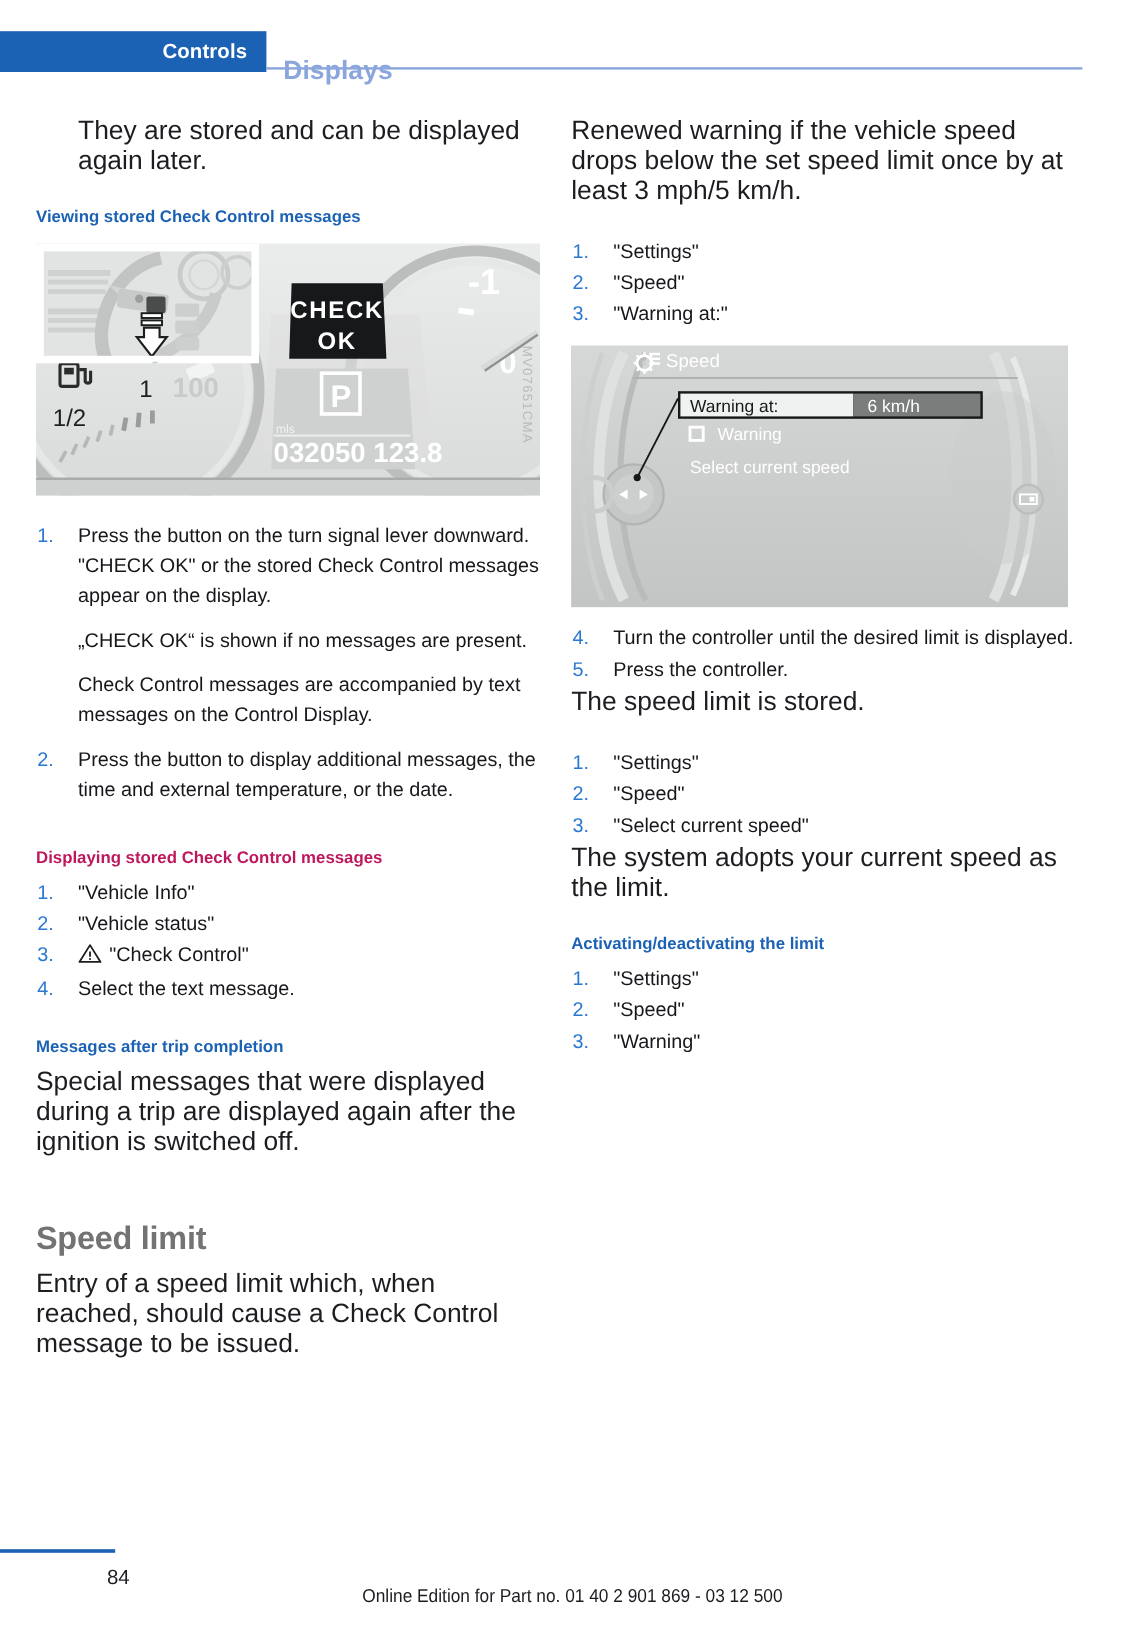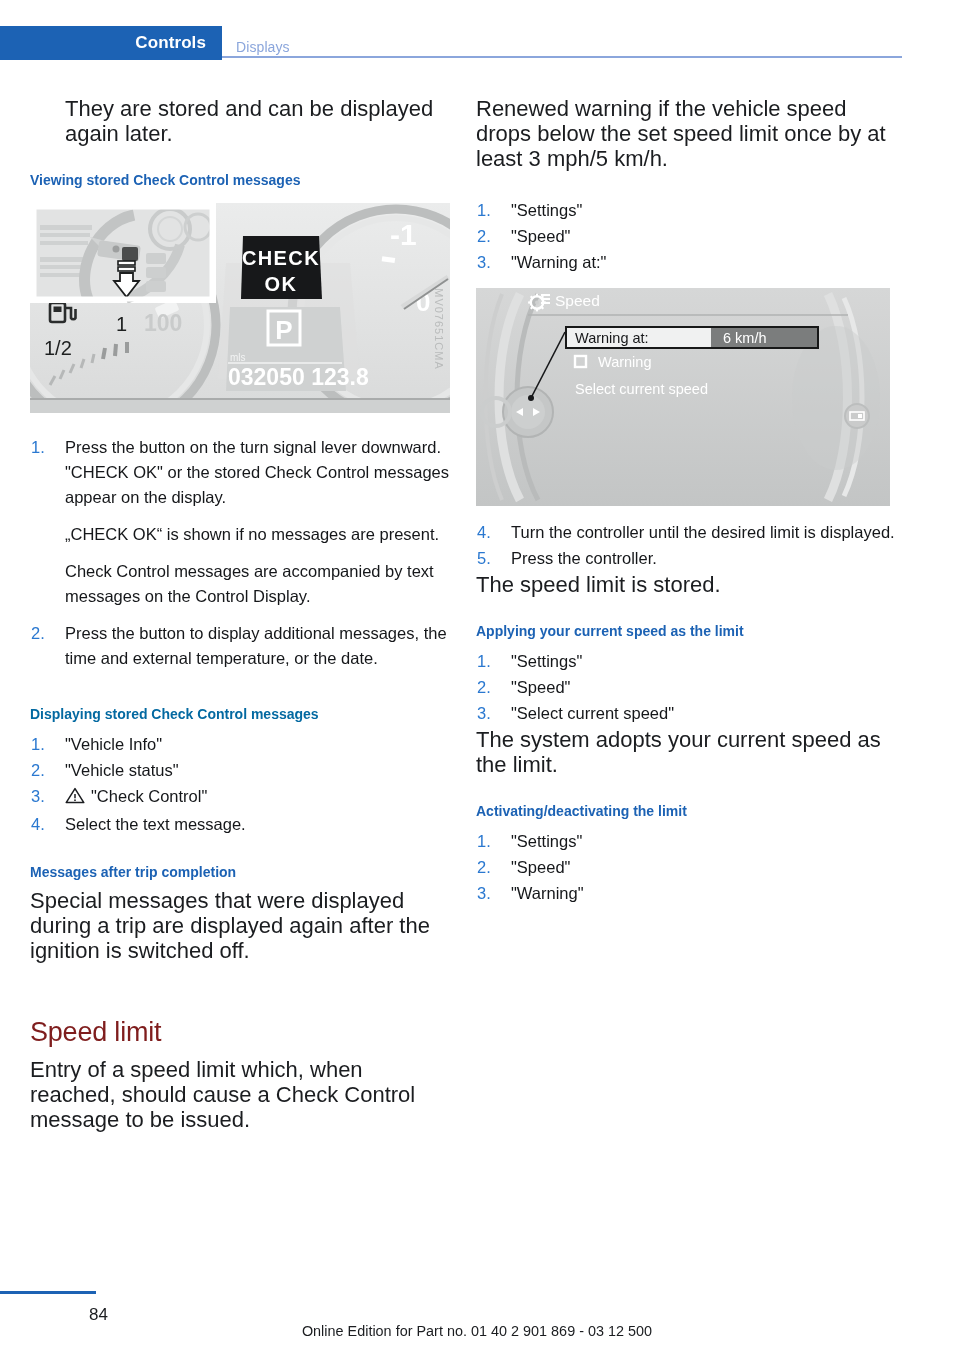--- a/index.html
+++ b/index.html
@@ -33,25 +33,25 @@
     display: flex;
     align-items: center;
     justify-content: flex-end;
     padding-right: 16px;
     box-sizing: border-box;
     letter-spacing: 0.1px;
     text-align: right;
   }
   .tab-inactive {
     position: absolute;
-    left: 236px; top: 4px;
+    left: 236px; top: 16px;
     height: 34px;
     color: #8ba6dc;
-    font-size: 14px;
-    font-weight: normal;
+    font-size: 22px;
+    font-weight: bold;
     display: flex;
     align-items: center;
     letter-spacing: 0.1px;
   }
   .header-rule {
     position: absolute;
     left: 222px; top: 56px;
     width: 680px; height: 2px;
     background: #8ba6dc;
   }
@@ -76,28 +76,28 @@
   .gap-m { height: 22px; }
   .gap-l { height: 30px; }
 
   h2.sec {
     margin: 0;
     font-size: 14px;
     line-height: 25px;
     font-weight: bold;
     color: #1c62b4;
   }
-  h2.sec.light { color: #0369a1; }
+  h2.sec.light { color: #be185d; }
 
   h1.chapter {
     margin: 0;
     font-size: 27px;
     line-height: 34px;
-    font-weight: normal;
-    color: #7f1d1d;
+    font-weight: bold;
+    color: #737373;
     letter-spacing: -0.2px;
   }
 
   
   ol.steps {
     list-style: none;
     margin: 0;
     padding: 0;
   }
   ol.steps > li {
@@ -459,21 +459,20 @@
       <span>Turn the controller until the desired limit is displayed.</span>
     </li>
     <li>
       <span class="num">5.</span>
       <span>Press the controller.</span>
     </li>
   </ol>
   <p class="para">The speed limit is stored.</p>
 
   <div class="gap-m"></div>
-  <h2 class="sec">Applying your current speed as the limit</h2>
   <div style="height:5px"></div>
 
   <ol class="steps">
     <li>
       <span class="num">1.</span>
       <span>"Settings"</span>
     </li>
     <li>
       <span class="num">2.</span>
       <span>"Speed"</span>

